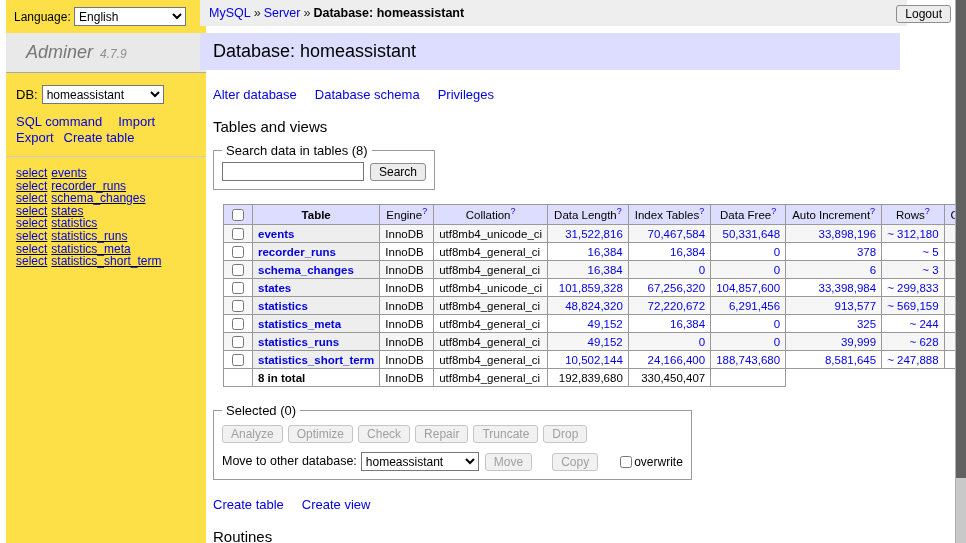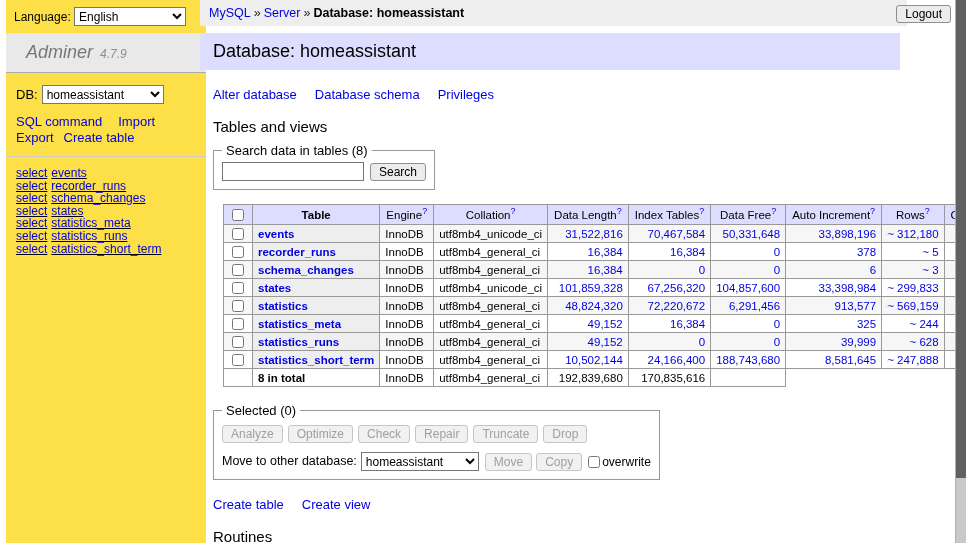--- a/index.html
+++ b/index.html
@@ -75,21 +75,21 @@
   #head-row th:nth-child(6){width:72px;}
   #head-row th:nth-child(7){width:62px;}
   #head-row th:nth-child(8){width:78px;}
   #head-row th:nth-child(9){width:54px;}
   #head-row th:nth-child(10){width:54px;}
 
   .btn-row{margin:3px 0 9px;}
   .btn-row button{margin-right:5px;}
   .move-row{font-size:12.5px;}
   .move-row select{width:118px;margin:0 6px 0 4px;vertical-align:middle;}
-  .move-row button{margin-right:4px;vertical-align:middle;}
+  .move-row button{margin-right:20px;vertical-align:middle;}
   .move-row label{font-size:12px;vertical-align:middle;}
 
   
   #scrollbar{position:absolute;top:0;right:0;width:11px;height:100%;background:#c9c9c9;border-left:1px solid #b0b0b0;box-sizing:border-box;}
   #scroll-thumb{position:absolute;top:0;left:0;width:100%;height:478px;background:#616161;}
 </style>
 </head>
 <body>
 
 <div id="screen">
@@ -108,22 +108,23 @@
       </p>
       <p class="menu-links">
         <a class="gap">SQL command</a><a>Import</a><br>
         <a class="gap2">Export</a><a>Create table</a>
       </p>
       <ul id="table-list">
           <li><a class="select-link">select</a><a class="tbl-link">events</a></li>
           <li><a class="select-link">select</a><a class="tbl-link">recorder_runs</a></li>
           <li><a class="select-link">select</a><a class="tbl-link">schema_changes</a></li>
           <li><a class="select-link">select</a><a class="tbl-link">states</a></li>
+          <li><a class="select-link">select</a><a class="tbl-link">statistics</a></li>
+          <li><a class="select-link">select</a><a class="tbl-link">statistics_runs</a></li>
           <li><a class="select-link">select</a><a class="tbl-link">statistics_meta</a></li>
-          <li><a class="select-link">select</a><a class="tbl-link">statistics_runs</a></li>
           <li><a class="select-link">select</a><a class="tbl-link">statistics_short_term</a></li>
         </ul>
     </div>
   </div>
 
   <div id="main">
     <div id="breadcrumb">
       <a>MySQL</a><span class="sep">»</span><a>Server</a><span class="sep">»</span><b>Database: homeassistant</b>
     </div>
     <button id="logout">Logout</button>
@@ -253,21 +254,21 @@
               <td class="num"><a class="num-link">8,581,645</a></td>
               <td class="num"><a class="num-link">~ 247,888</a></td>
               <td></td>
             </tr>
             <tr class="total-row">
               <td class="check-col"></td>
               <td class="total-label">8 in total</td>
               <td>InnoDB</td>
               <td>utf8mb4_general_ci</td>
               <td class="num">192,839,680</td>
-              <td class="num">170,835,616</td>
+              <td class="num">330,450,407</td>
               <td></td>
             </tr>
           </tbody>
       </table>
 
       <fieldset id="selected-fieldset">
         <legend>Selected (0)</legend>
         <div id="selected-buttons" class="btn-row"><button disabled="">Analyze</button><button disabled="">Optimize</button><button disabled="">Check</button><button disabled="">Repair</button><button disabled="">Truncate</button><button disabled="">Drop</button></div>
         <div class="move-row">
           <span>Move to other database:</span><select><option>homeassistant</option></select><button disabled="">Move</button><button disabled="">Copy</button><input type="checkbox" id="overwrite-cb" style=""><label for="overwrite-cb">overwrite</label>

